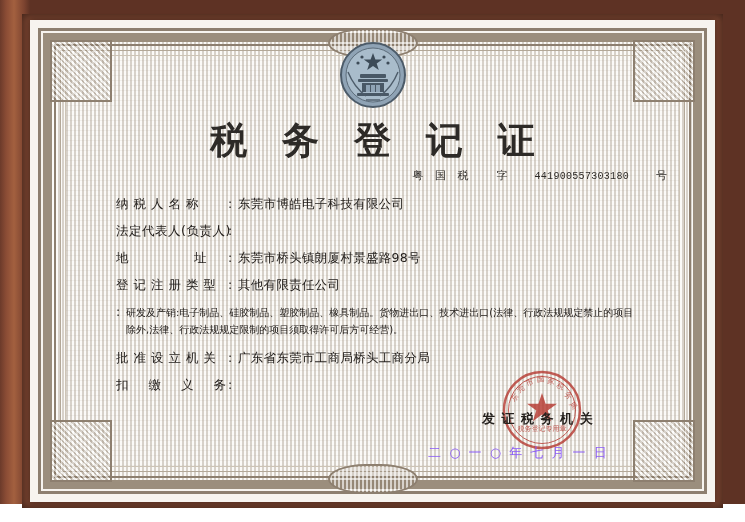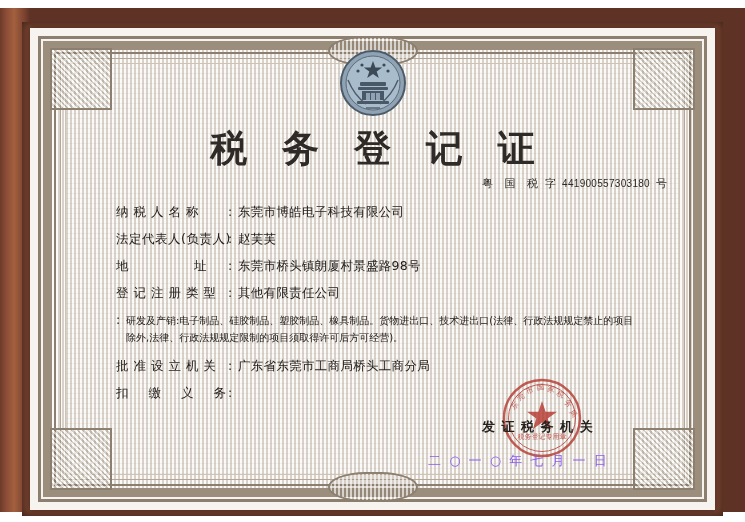--- a/index.html
+++ b/index.html
@@ -10,21 +10,21 @@
   body {
     width: 745px;
     height: 522px;
     overflow: hidden;
     font-family: "DejaVu Sans", sans-serif;
   }
 
   
   .frame {
     position: absolute;
-    left: 0; top: 8px;
+    left: 0; top: 0;
     width: 745px; height: 504px;
     background:
       linear-gradient(90deg,
         #6b3a2a 0px, #8a4c35 6px, #a3603f 14px, #7d4430 24px, #5e3224 30px),
       #6b3a2a;
   }
   .frame-inner-shadow {
     position: absolute;
     left: 22px; top: 14px;
     width: 701px; height: 494px;
@@ -150,27 +150,28 @@
   
   .taxno-row {
     position: absolute;
     right: 48px;
     top: 148px;
     display: flex;
     align-items: baseline;
     font-size: 11px;
     color: #2d2a27;
     font-family: "DejaVu Sans", sans-serif;
+    gap: 21px;
   }
   .taxno-label {
     letter-spacing: 4px;
     margin-right: 3px;
   }
   .taxno-value {
-    font-family: Liberation Sans, sans-serif;
+    font-family: Liberation Mono, monospace;
     font-size: 10px;
     letter-spacing: 0.3px;
     margin: 0 6px;
   }
   .taxno-unit { letter-spacing: 0; }
 
   
   .fields {
     position: absolute;
     left: 86px;
@@ -304,21 +305,20 @@
 
       <div class="field-row">
         <div class="field-label">纳 税 人 名 称</div>
         <div class="field-colon">:</div>
         <div class="field-value">东莞市博皓电子科技有限公司</div>
       </div>
 
       <div class="field-row">
         <div class="field-label">法定代表人(负责人)</div>
         <div class="field-colon">:</div>
-        <div class="field-value">赵芙芙</div>
       </div>
 
       <div class="field-row">
         <div class="field-label">地　　　　　址</div>
         <div class="field-colon">:</div>
         <div class="field-value">东莞市桥头镇朗厦村景盛路98号</div>
       </div>
 
       <div class="field-row">
         <div class="field-label">登 记 注 册 类 型</div>

